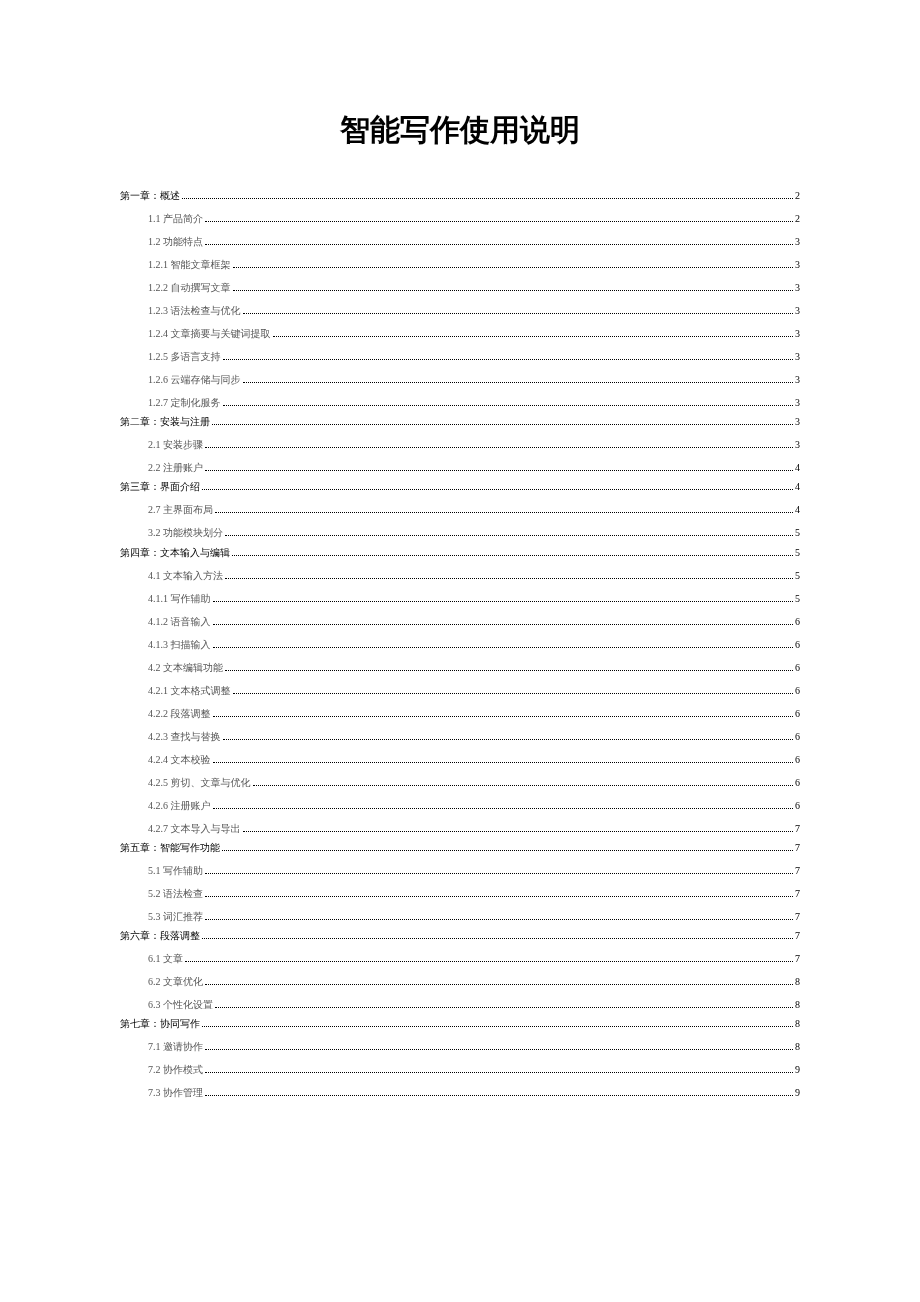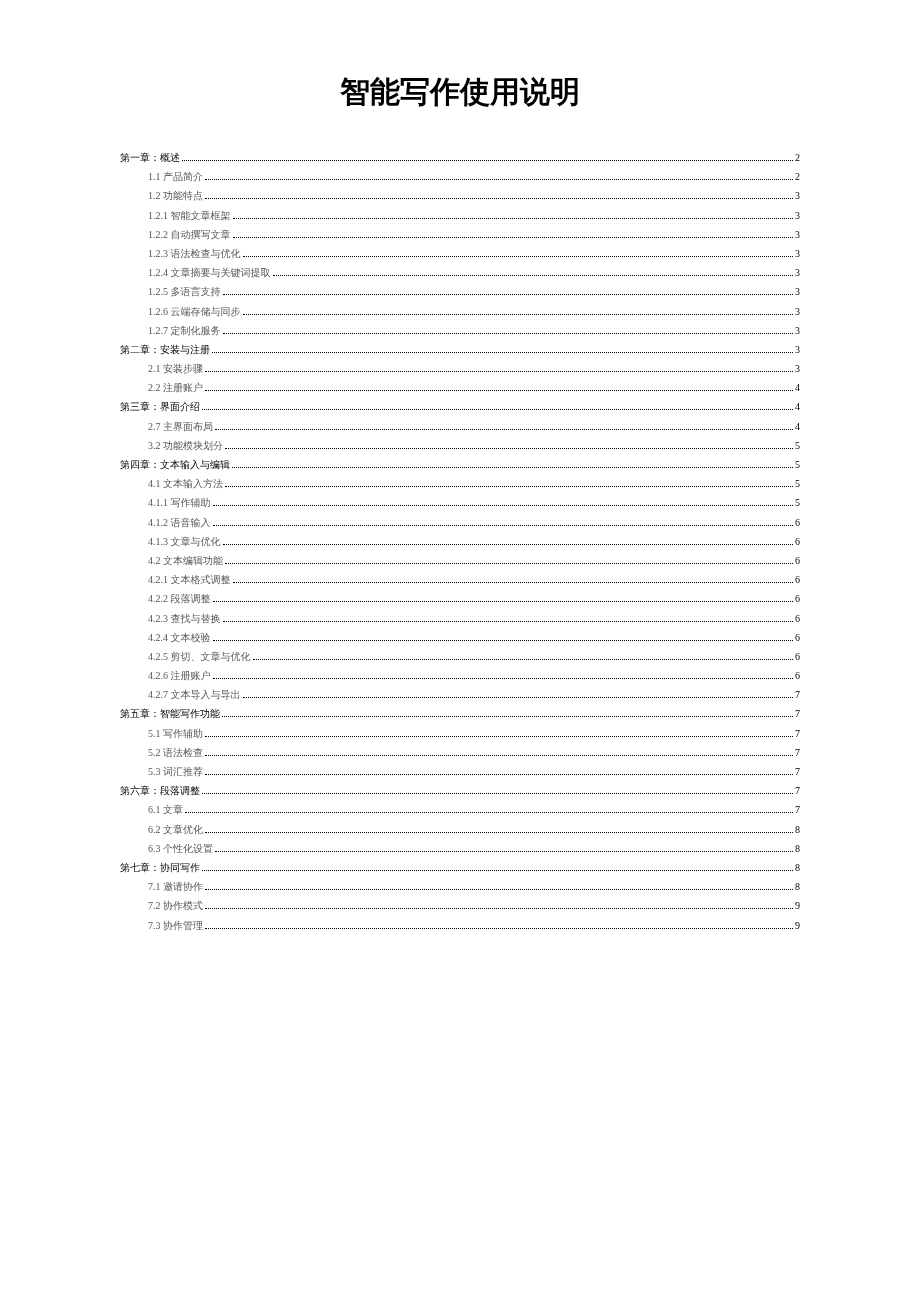--- a/index.html
+++ b/index.html
@@ -5,41 +5,41 @@
     * { margin: 0; padding: 0; box-sizing: border-box; }
     body {
       background: #fff;
       width: 920px;
       height: 1302px;
       font-family: "SimSun", "宋体", serif;
       color: #000;
       position: relative;
     }
     .page {
-      padding: 72px 120px 60px 120px;
+      padding: 110px 120px 60px 120px;
     }
     .title {
       text-align: center;
       font-size: 30px;
       font-weight: bold;
       font-family: "SimHei", "黑体", sans-serif;
       margin-bottom: 40px;
     }
     .toc {
       font-size: 10px;
       line-height: 1;
     }
     .toc-row {
       display: flex;
       align-items: baseline;
       white-space: nowrap;
       margin-bottom: 8.2px;
     }
     .toc-row.lvl-0 { padding-left: 0; }
-    .toc-row.lvl-1 { padding-left: 28px; }
+    .toc-row.lvl-1 { padding-left: 28px; margin-top: 12px; }
     .toc-label {
       flex: 0 0 auto;
       color: #000;
     }
     .toc-label.grey { color: #555; }
     .toc-leader {
       flex: 1 1 auto;
       border-bottom: 1.2px dotted #000;
       margin: 0 2px 3px 2px;
       min-width: 10px;
@@ -149,21 +149,21 @@
         <span class="toc-label grey">4.1.1 写作辅助</span>
         <span class="toc-leader"></span>
         <span class="toc-page">5</span>
       </div>
       <div class="toc-row lvl-1">
         <span class="toc-label grey">4.1.2 语音输入</span>
         <span class="toc-leader"></span>
         <span class="toc-page">6</span>
       </div>
       <div class="toc-row lvl-1">
-        <span class="toc-label grey">4.1.3 文章与优化</span>
+        <span class="toc-label grey">4.1.3 扫描输入</span>
         <span class="toc-leader"></span>
         <span class="toc-page">6</span>
       </div>
       <div class="toc-row lvl-1">
         <span class="toc-label grey">4.2 文本编辑功能</span>
         <span class="toc-leader"></span>
         <span class="toc-page">6</span>
       </div>
       <div class="toc-row lvl-1">
         <span class="toc-label grey">4.2.1 文本格式调整</span>

